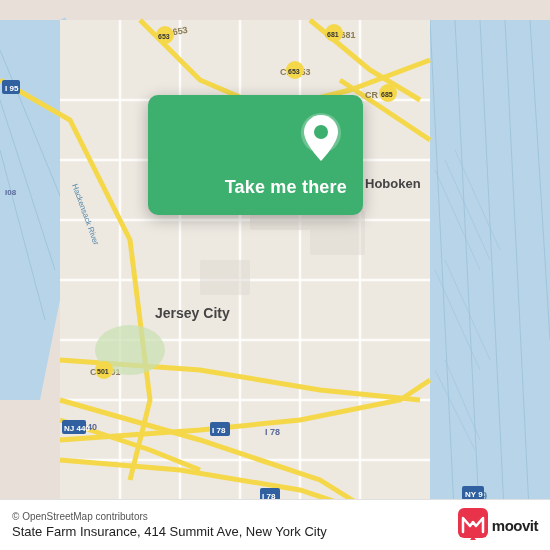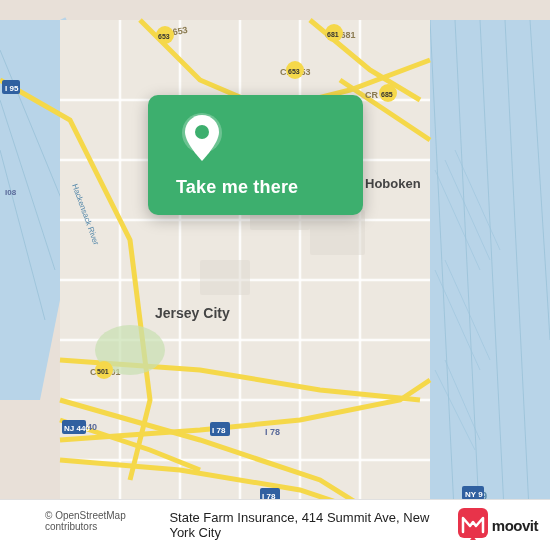--- a/index.html
+++ b/index.html
@@ -30,22 +30,22 @@
     
     #take-me-there-card {
       position: absolute;
       top: 95px;
       left: 148px;
       width: 215px;
       background: #3daf6e;
       border-radius: 10px;
       display: flex;
       flex-direction: column;
-      align-items: flex-start;
-      padding: 18px 28px 16px;
+      align-items: flex-end;
+      padding: 18px 16px 16px;
       box-shadow: 0 4px 16px rgba(0,0,0,0.28);
       z-index: 10;
     }
 
     #pin-icon-wrap {
       width: 52px;
       height: 52px;
       display: flex;
       align-items: center;
       justify-content: center;
@@ -71,22 +71,21 @@
       padding: 8px 12px 8px 12px;
       display: flex;
       align-items: center;
       justify-content: space-between;
       border-top: 1px solid #e0e0e0;
       z-index: 20;
     }
 
     #footer-left {
       display: flex;
-      flex-direction: row;
-      margin-left: 33px;
+      flex-direction: column;
     }
 
     #footer-copyright {
       font-size: 10px;
       color: #555;
       margin-bottom: 2px;
     }
 
     #footer-address {
       font-size: 13px;

